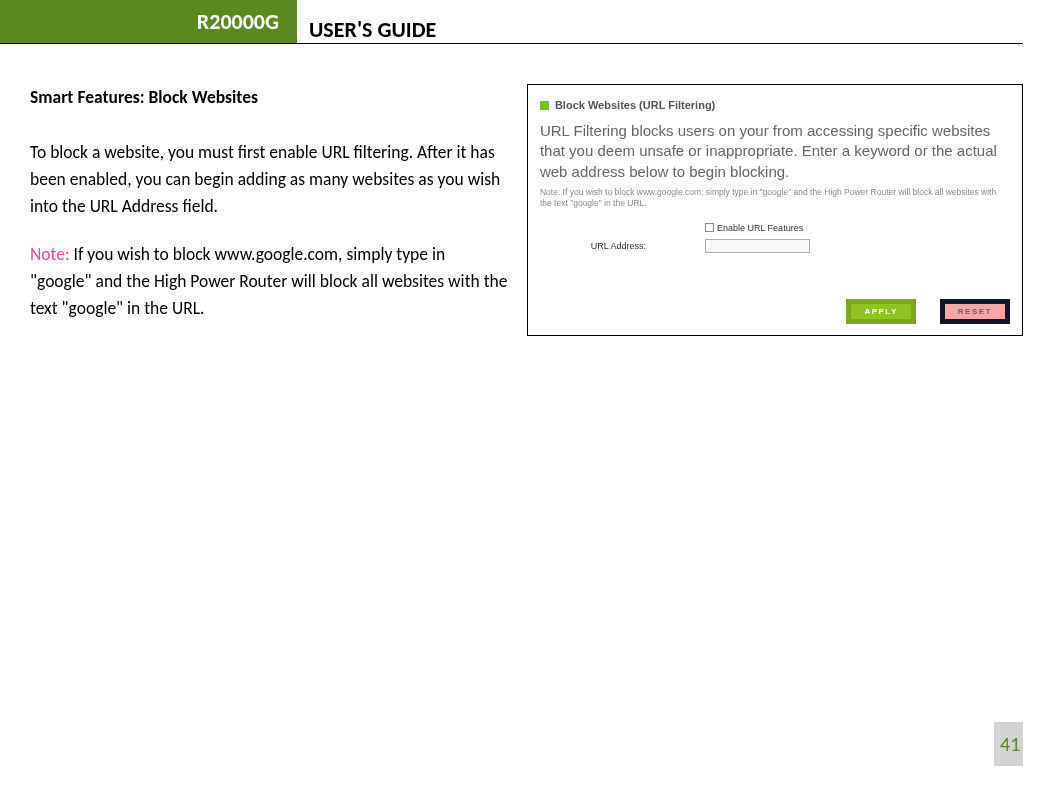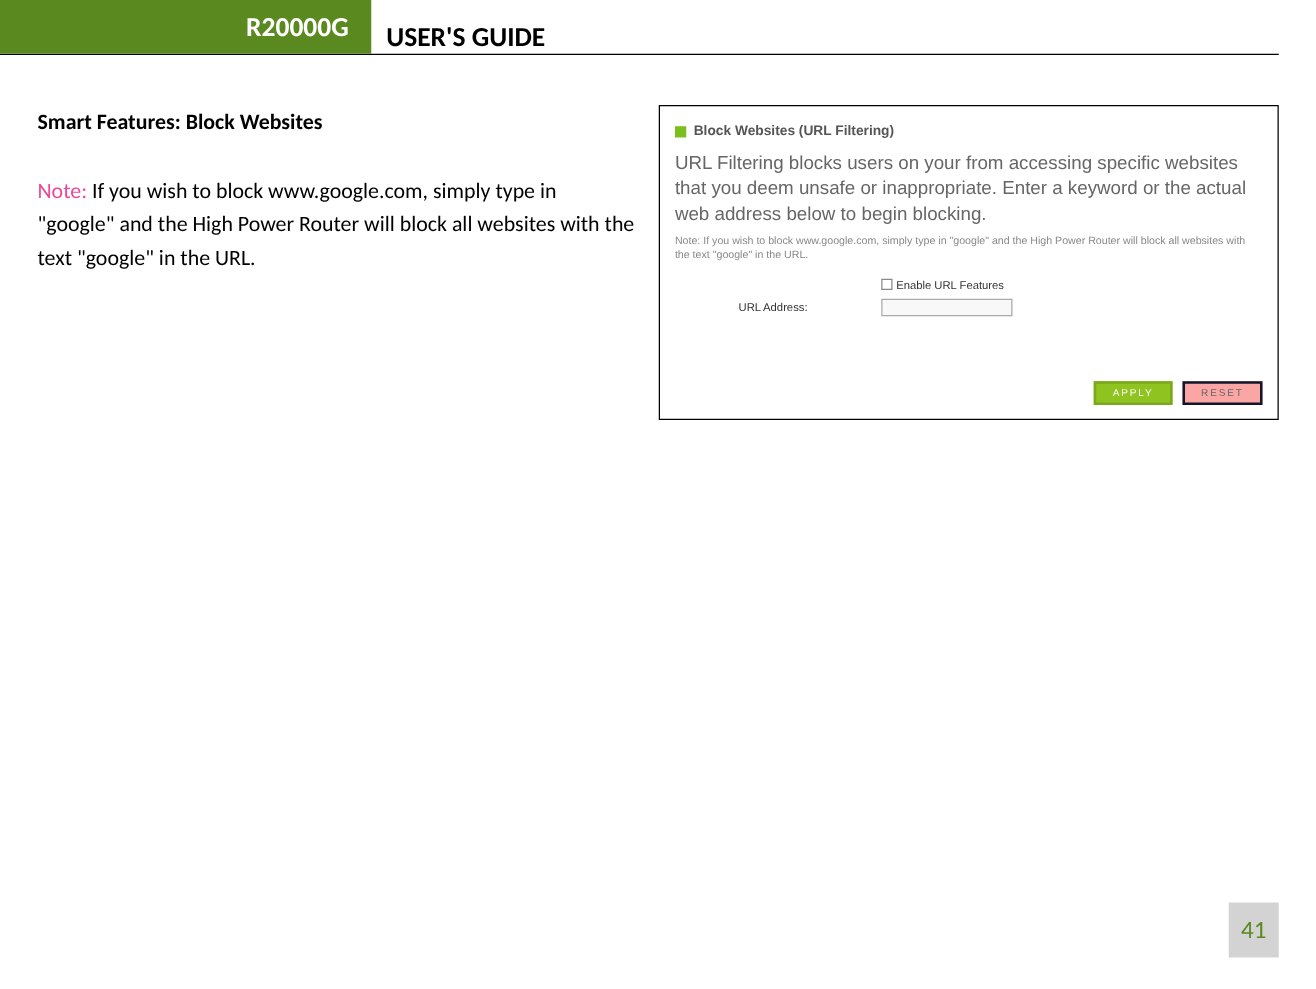--- a/index.html
+++ b/index.html
@@ -125,56 +125,58 @@
       position: absolute;
       right: 12px;
       bottom: 11px;
       display: flex;
       gap: 8px;
     }
     .ss-btn {
       font-size: 8px;
       letter-spacing: 1.5px;
       padding: 3px 13px;
-      border: 2px solid #0f172a;
+      border: 5px solid #0f172a;
       font-family: Arial, sans-serif;
-      font-weight: normal;
+      font-weight: bold;
+      margin-left: 16px;
     }
     .ss-btn-apply {
       background: #8fc31f;
       color: #fff;
       border-color: #7ba81c;
     }
     .ss-btn-reset {
       background: #fca5a5;
       color: #666;
     }
     .page-number {
       position: absolute;
       right: 30px;
       bottom: 25px;
       background: #d3d3d3;
       color: #5a8a1f;
       font-size: 20px;
       padding: 10px 6px;
-      width: 40px;
+      width: 29px;
       text-align: center;
     }
   </style>
 </head>
 <body>
 
 <div class="header-bar">
   <div class="header-green">R20000G</div>
   <div class="header-title">USER'S GUIDE</div>
 </div>
 
 <div class="content">
   <div class="left-col">
     <div class="section-title">Smart Features: Block Websites</div>
+    <div class="para">To block a website, you must first enable URL filtering. After it has been enabled, you can begin adding as many websites as you wish into the URL Address field.</div>
     <div class="para">
       <span class="note-label">Note:</span><span>  If you wish to block www.google.com, simply type in "google" and the High Power Router will block all websites with the text "google" in the URL.</span>
     </div>
   </div>
 
   <div class="screenshot-box">
     <div class="ss-title-row">
       <div class="ss-green-square"></div>
       <div class="ss-title">Block Websites (URL Filtering)</div>
     </div>

